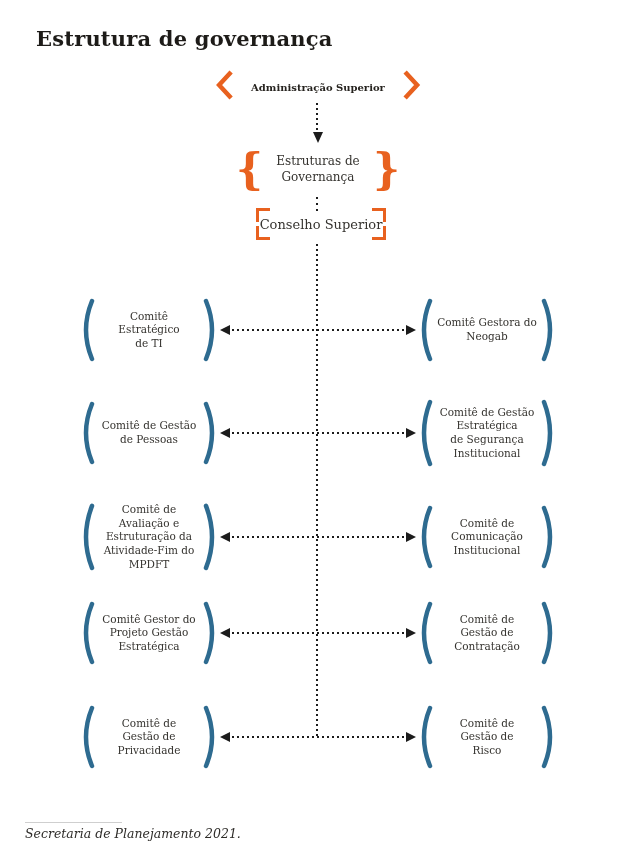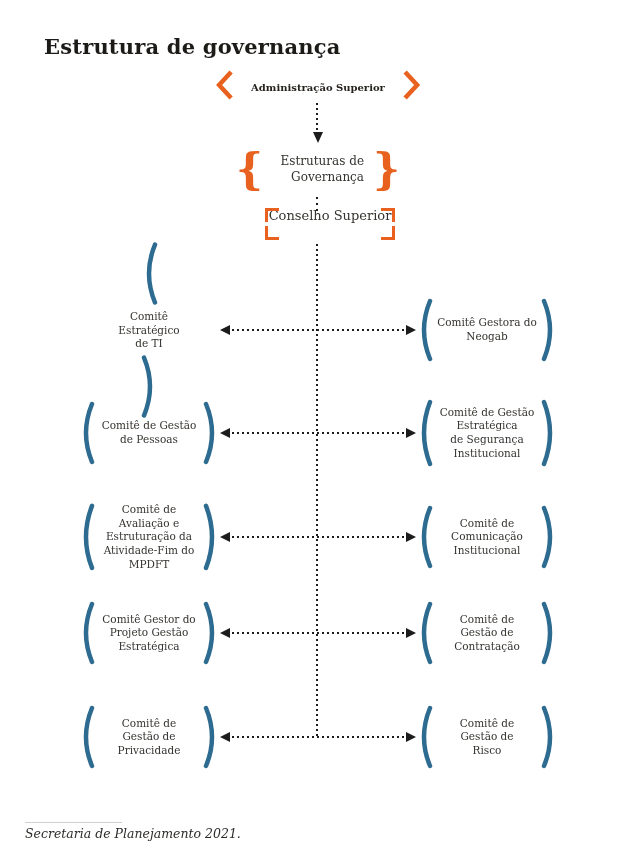--- a/index.html
+++ b/index.html
@@ -3,21 +3,21 @@
 <meta charset="utf-8">
 <style>
   html,body { margin:0; padding:0; background:#ffffff; }
   .canvas {
     position:relative; width:640px; height:853px; background:#ffffff;
     font-family:"DejaVu Serif","Liberation Serif",serif; overflow:hidden;
   }
 
   
   .fig-title {
-    position:absolute; left:28px; top:18px; margin:16px;
+    position:absolute; left:28px; top:18px; margin:8px;
     font-size:21px; font-weight:bold; color:#1d1b18; letter-spacing:0.2px;
   }
 
   
   .top-node {
     position:absolute; left:318px; top:87px; transform:translate(-50%,-50%);
     display:flex; align-items:center; gap:18px;
   }
   .top-label { font-size:10px; font-weight:bold; color:#26231f; white-space:nowrap; }
 
@@ -36,34 +36,34 @@
   
   .brace-node {
     position:absolute; left:318px; top:170px; transform:translate(-50%,-50%);
     display:flex; align-items:center; gap:9px;
   }
   .brace {
     font-size:42px; line-height:38px; font-weight:bold; color:#e8611f;
     font-family:"DejaVu Serif",serif;
   }
   .brace-label {
-    width:92px; text-align:right; font-size:12px; line-height:1.3;
+    width:92px; text-align:center; font-size:12px; line-height:1.3;
     color:#35332f; white-space:pre-line;
   }
 
   
   .dots-sm {
     position:absolute; left:316px; top:197px; width:2px; height:15px;
     background:repeating-linear-gradient(to bottom,#1c1c1c 0 2px,transparent 2px 6px);
   }
 
   
   .council-node {
-    position:absolute; left:330px; top:224px; transform:translate(-50%,-50%);
-    width:130px; height:32px; display:flex; justify-content:center;
+    position:absolute; left:321px; top:224px; transform:translate(-50%,-50%);
+    width:130px; height:32px; display:flex; align-items:center; justify-content:center;
   }
   .council-label { font-size:13px; color:#35332f; white-space:nowrap; }
   .corner { position:absolute; width:11px; height:11px; }
   .corner.tl { left:0; top:0; border-left:3px solid #e8611f; border-top:3px solid #e8611f; }
   .corner.bl { left:0; bottom:0; border-left:3px solid #e8611f; border-bottom:3px solid #e8611f; }
   .corner.tr { right:0; top:0; border-right:3px solid #e8611f; border-top:3px solid #e8611f; }
   .corner.br { right:0; bottom:0; border-right:3px solid #e8611f; border-bottom:3px solid #e8611f; }
 
   
   .main-vline {
@@ -139,21 +139,21 @@
   <div class="council-node">
     <span class="corner tl"></span>
     <span class="corner bl"></span>
     <span class="corner tr"></span>
     <span class="corner br"></span>
     <span class="council-label">Conselho Superior</span>
   </div>
 
   <div class="main-vline"></div>
 
-  <div class="node" style="left:149px; top:330px;flex-direction:column;">
+  <div class="node" style="left:149px; top:330px;">
     <span class="paren">
         <svg width="17" height="64" viewBox="0 0 17 64">
           <path d="M14 3 Q 2 32 14 61" fill="none" stroke="#2e6b90" stroke-width="4.5" stroke-linecap="round"></path>
         </svg>
       </span>
     <span class="node-label">Comitê Estratégico
 de TI</span>
     <span class="paren">
         <svg width="17" height="64" viewBox="0 0 17 64">
           <path d="M3 3 Q 15 32 3 61" fill="none" stroke="#2e6b90" stroke-width="4.5" stroke-linecap="round"></path>

